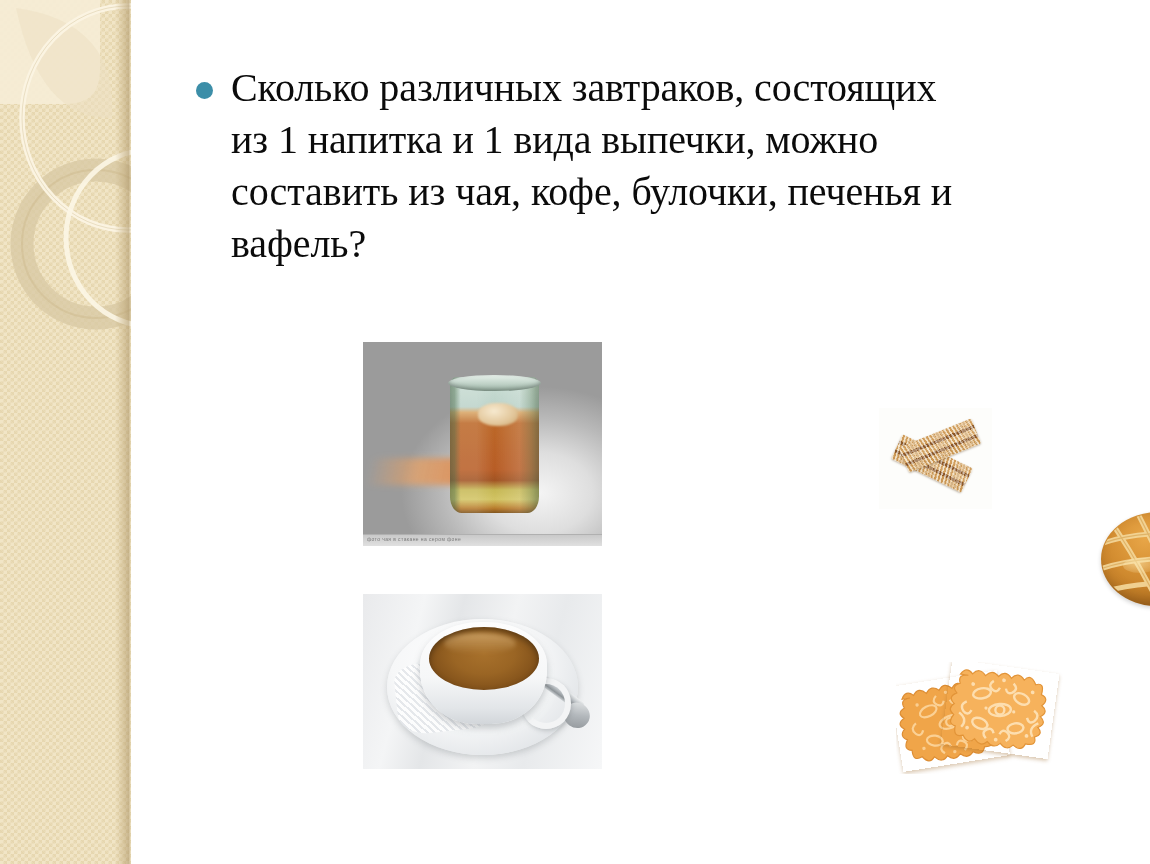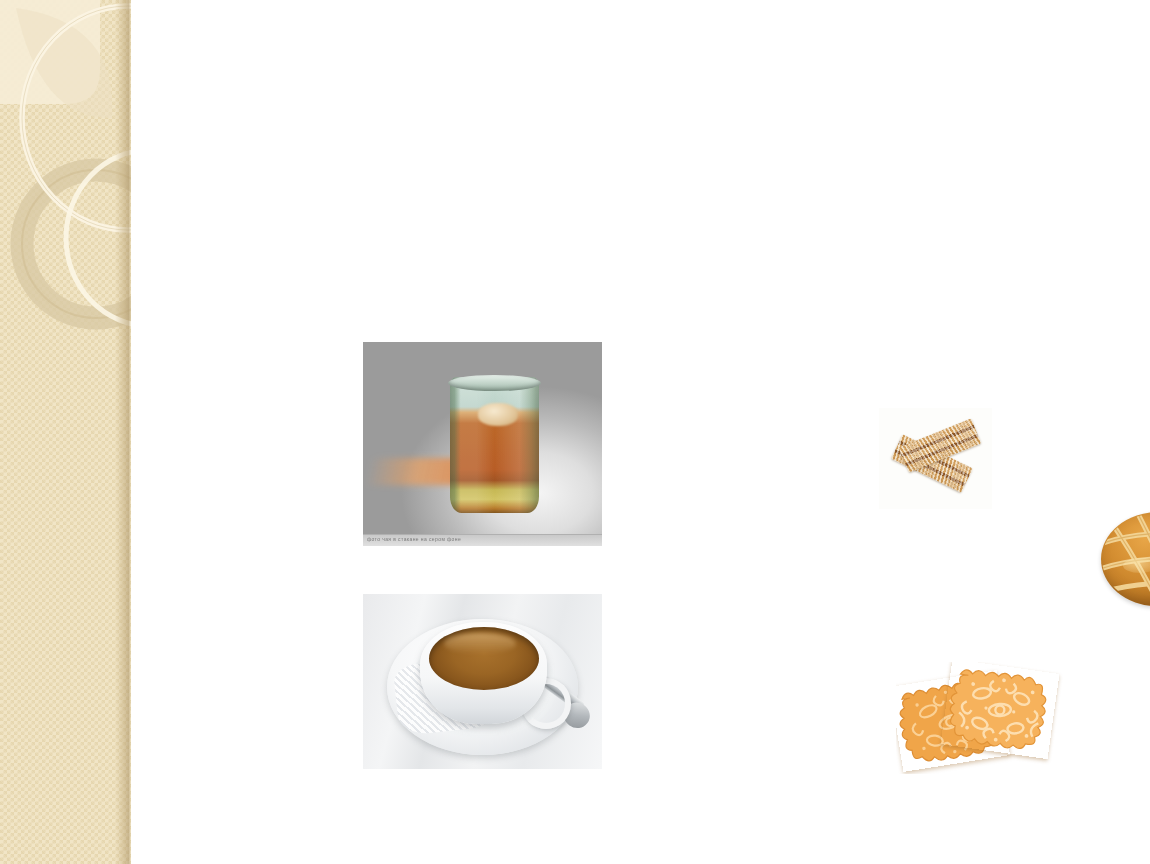--- a/index.html
+++ b/index.html
@@ -330,20 +330,24 @@
 
         <ellipse cx="150" cy="238" rx="84" ry="88" fill="none" stroke="#fcf6e6" stroke-width="5" opacity="0.9"></ellipse>
       </g>
     </svg>
 
     <div class="sidebar-edge"></div>
   </div>
 
   <div class="content">
 
+    <div class="bullet-block">
+      <span class="bullet-dot"></span>
+      <span class="bullet-text">Сколько различных завтраков, состоящих из 1 напитка и 1 вида выпечки, можно составить из чая, кофе, булочки, печенья и вафель?</span>
+    </div>
 
     <div class="pic pic-tea">
       <div class="tea-bg abs"></div>
       <div class="tea-shadow"></div>
       <div class="tea-glass"></div>
       <div class="tea-rim"></div>
       <div class="tea-bag"></div>
       <div class="tea-caption">
         <div class="tea-caption-text">фото чая в стакане на сером фоне</div>
       </div>

